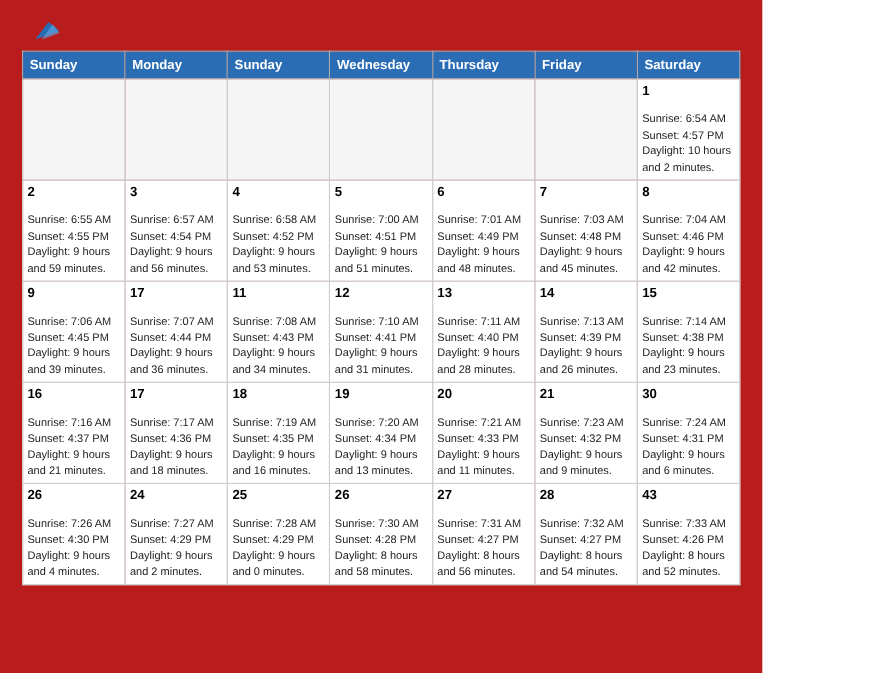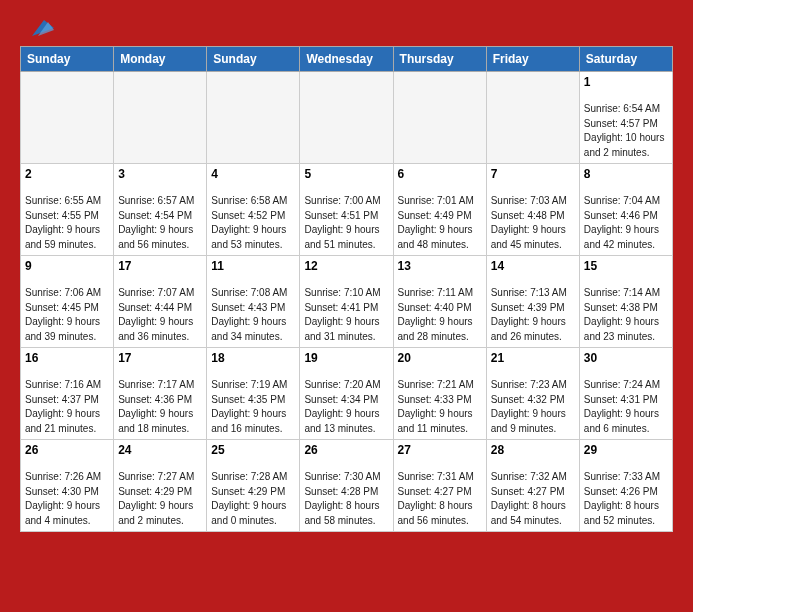--- a/index.html
+++ b/index.html
@@ -249,19 +249,19 @@
           </td>
           <td>
             <span class="day-num">27</span>
             <div class="day-info">Sunrise: 7:31 AM<br>Sunset: 4:27 PM<br>Daylight: 8 hours and 56 minutes.</div>
           </td>
           <td>
             <span class="day-num">28</span>
             <div class="day-info">Sunrise: 7:32 AM<br>Sunset: 4:27 PM<br>Daylight: 8 hours and 54 minutes.</div>
           </td>
           <td>
-            <span class="day-num">29</span>
+            <span class="day-num">43</span>
             <div class="day-info">Sunrise: 7:33 AM<br>Sunset: 4:26 PM<br>Daylight: 8 hours and 52 minutes.</div>
           </td>
         </tr>
       </tbody>
   </table>
 </div>
 
 </body></html>

